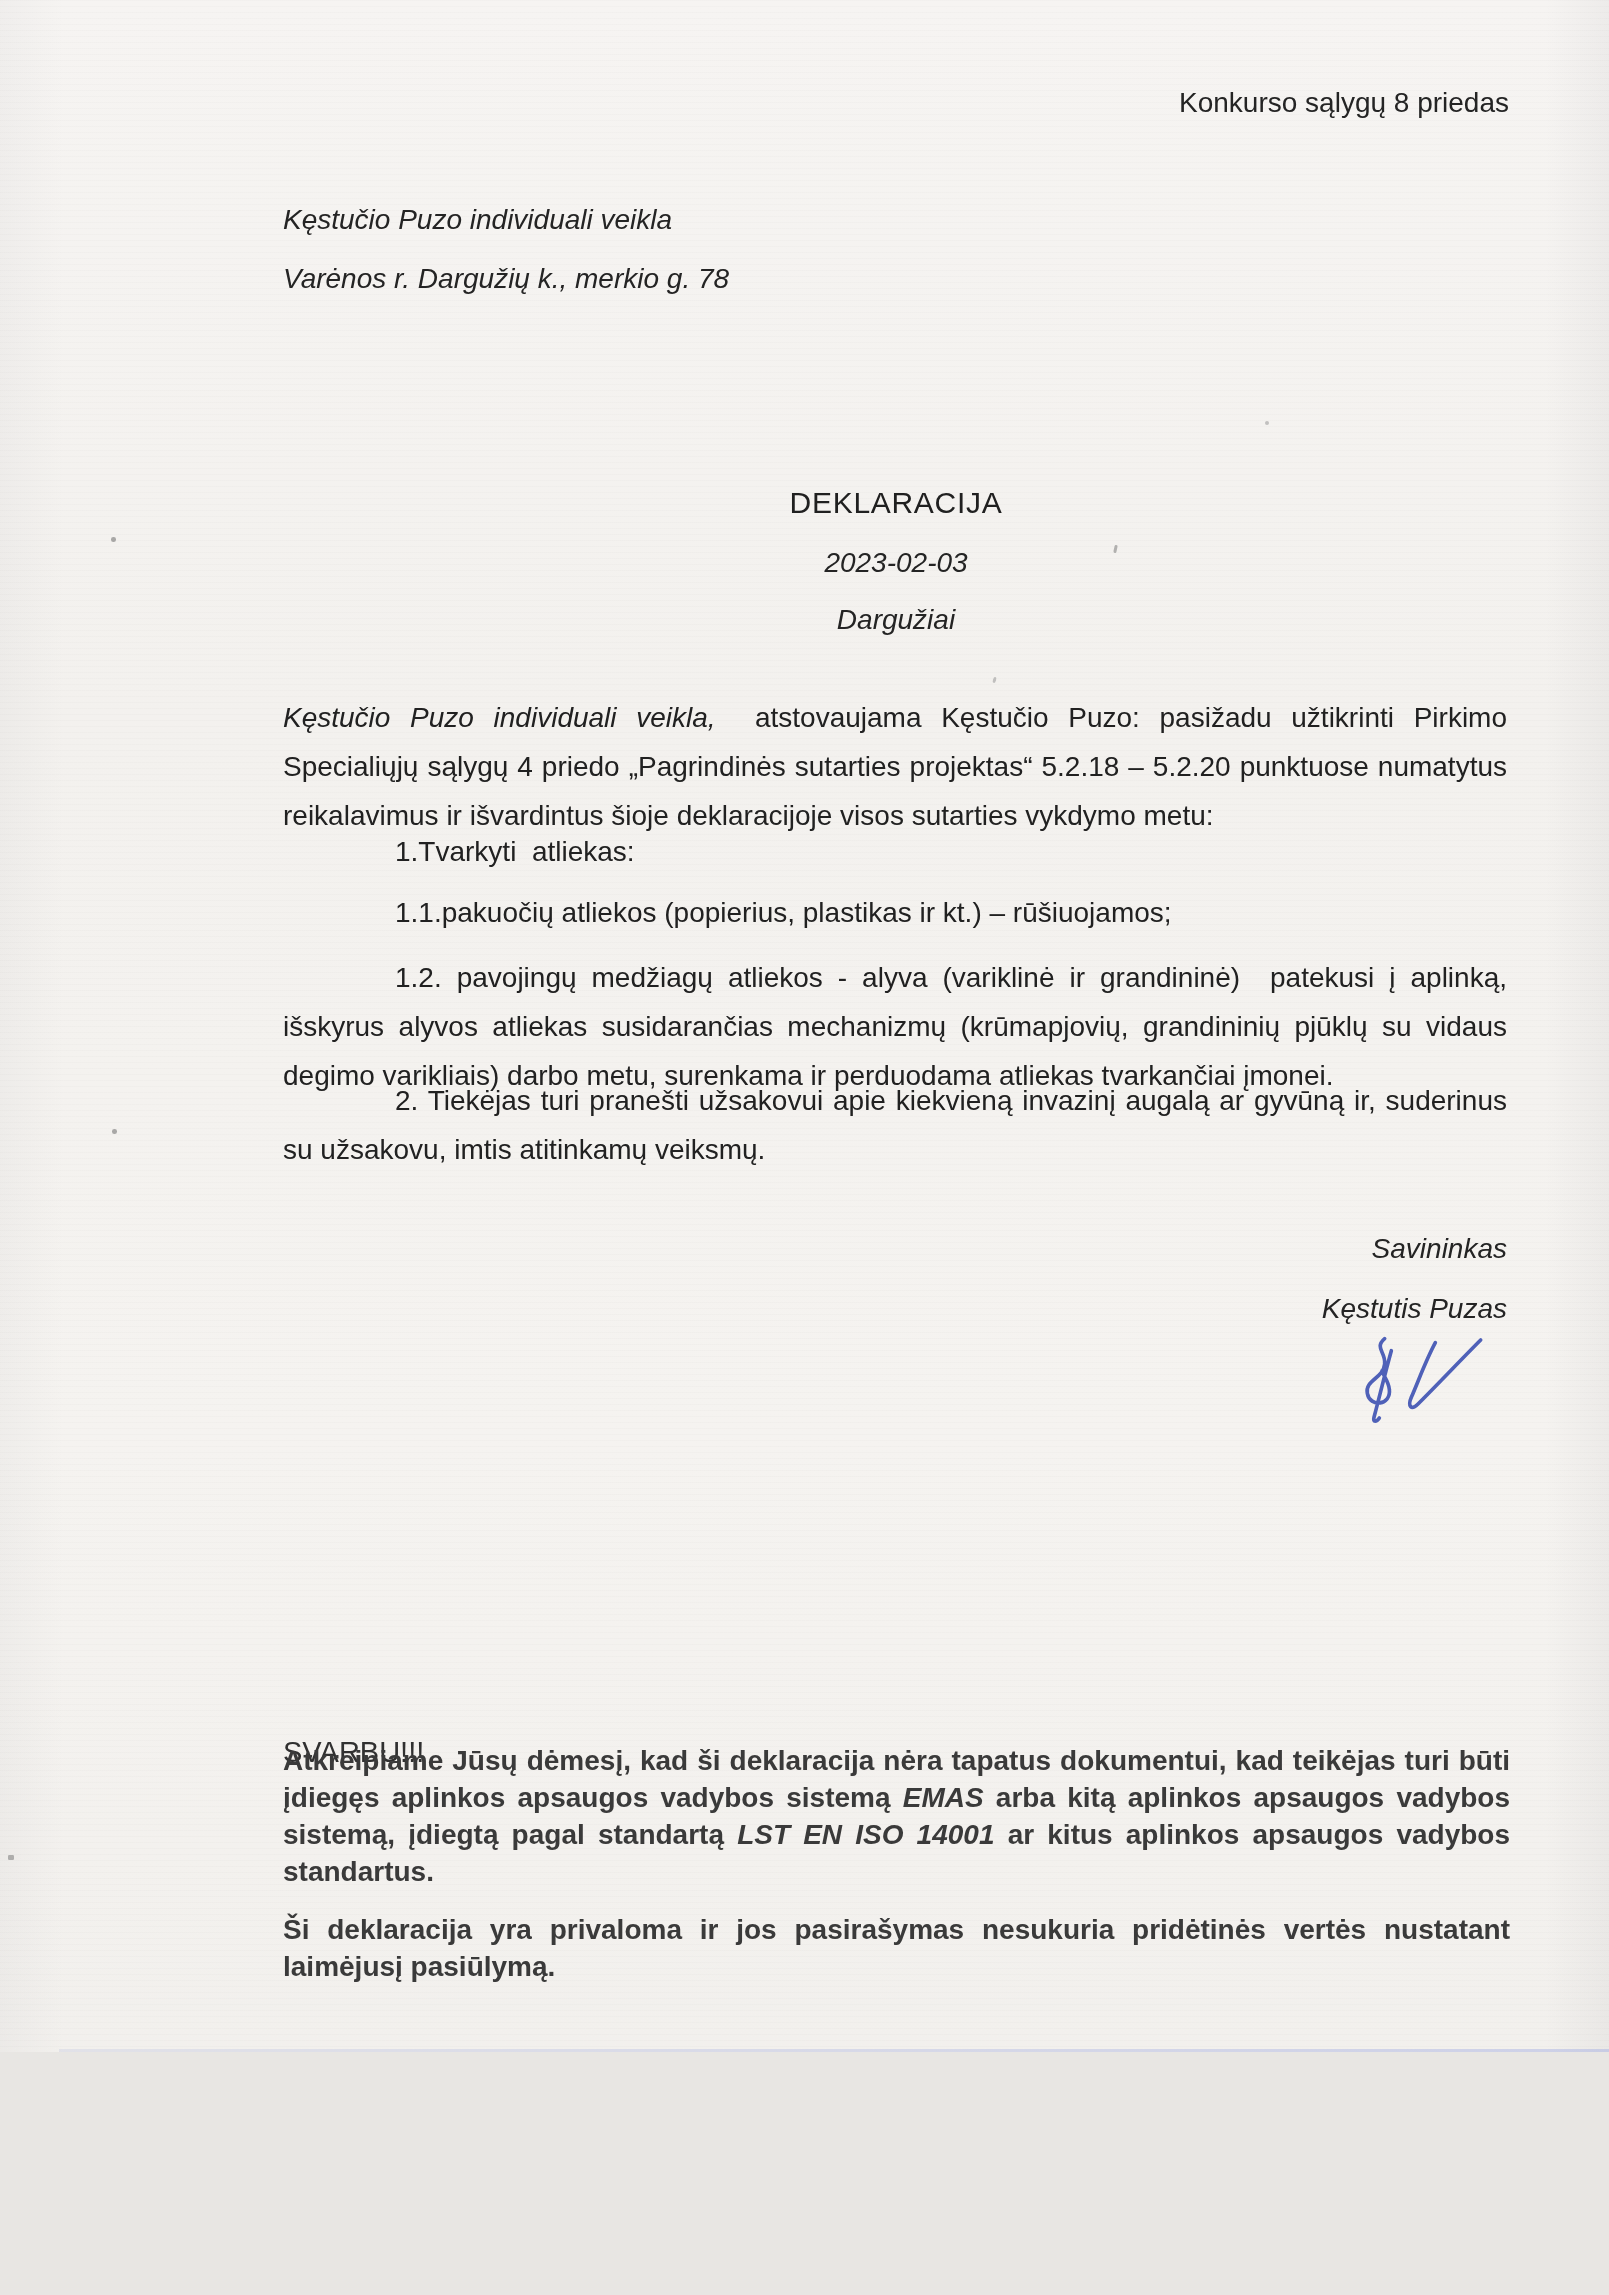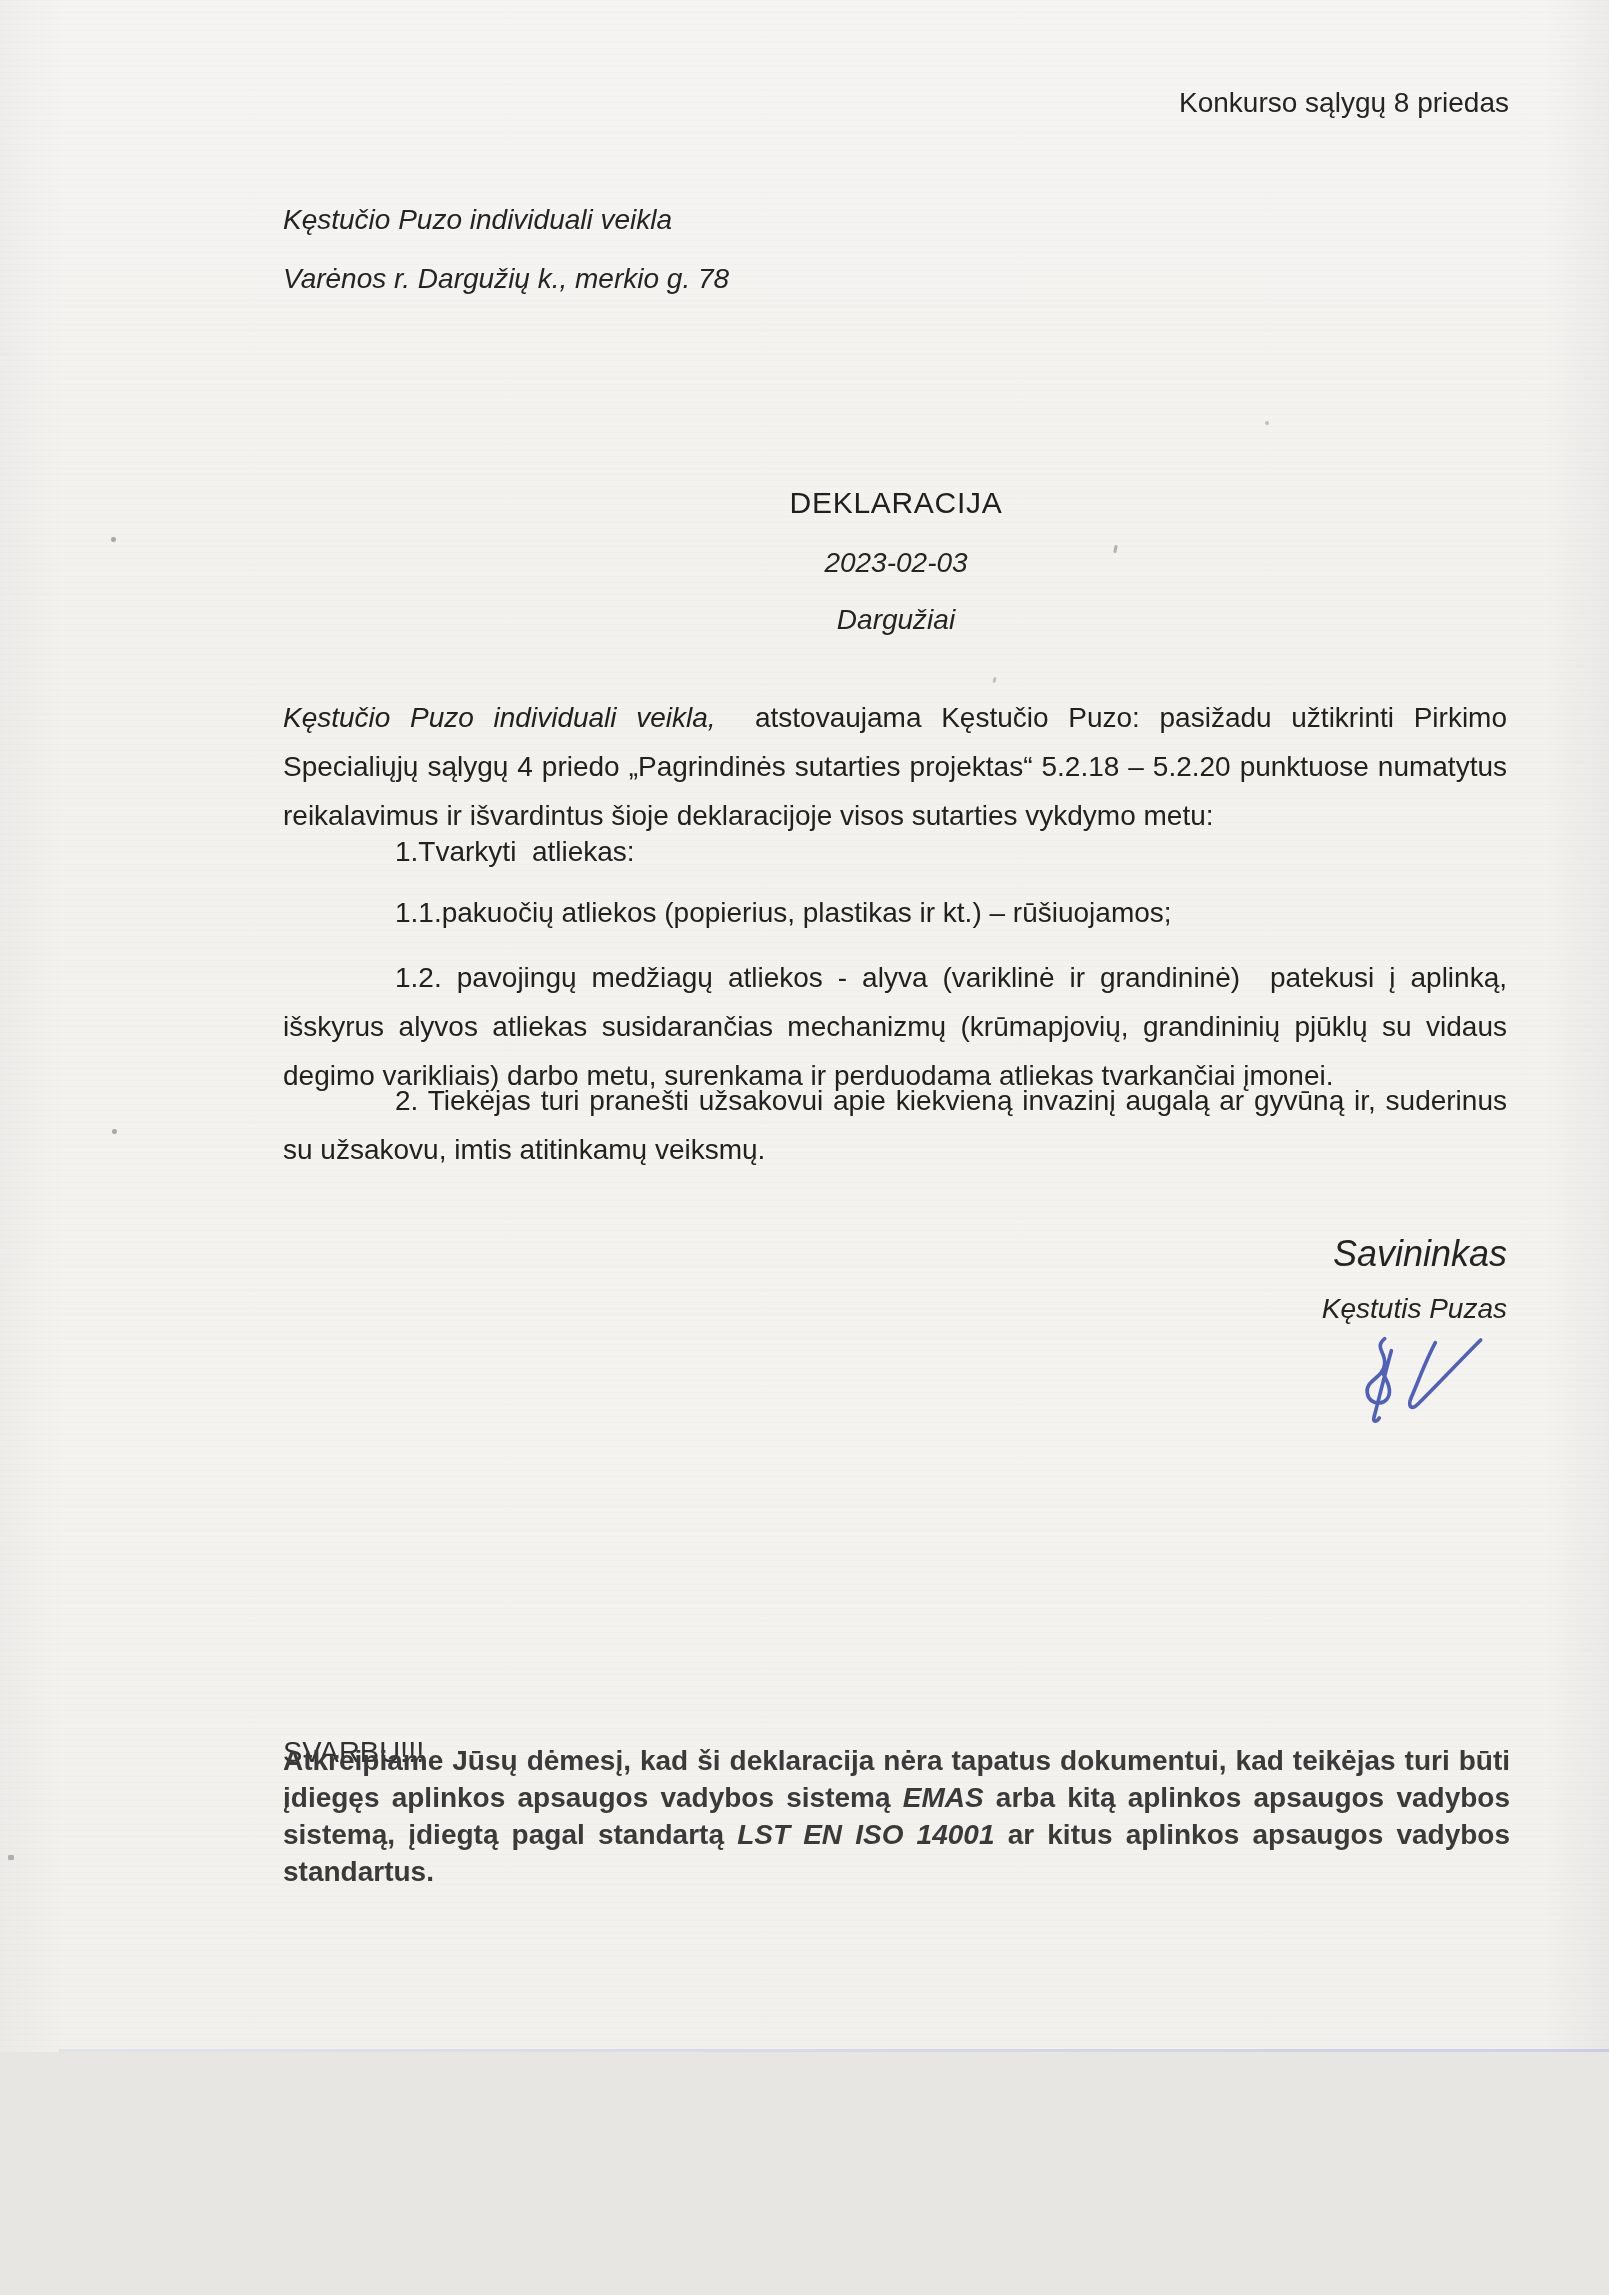--- a/index.html
+++ b/index.html
@@ -22,21 +22,21 @@
   .doc-place{font-size:28px;font-style:italic;margin-top:25.4px;color:#242424;}
   .para{position:absolute;left:283px;width:1224px;font-size:28px;line-height:49px;text-align:justify;margin:0;color:#212121;}
   .intro{top:693px;}
   .it{font-style:italic;}
   .list-line{position:absolute;left:395px;font-size:28px;white-space:pre-wrap;color:#212121;}
   .l1{top:836px;}
   .l11{top:897px;}
   .indent{text-indent:112px;}
   .p12{top:953px;}
   .p2{top:1076px;}
-  .sig-role{position:absolute;right:102px;top:1233px;font-size:36px;font-style:italic;color:#242424;}
+  .sig-role{position:absolute;right:102px;top:1233px;font-size:28px;font-style:italic;color:#242424;}
   .sig-name{position:absolute;right:102px;top:1293px;font-size:28px;font-style:italic;color:#242424;}
   .signature{position:absolute;right:119px;top:1328px;width:140px;height:100px;}
   .f-note{position:absolute;left:283px;top:1637px;font-size:28px;font-style:italic;white-space:pre-wrap;color:#262626;}
   .f-important{position:absolute;left:283px;top:1696px;font-size:29px;font-weight:normal;color:#303030;margin-top:40px;}
   .f-para{position:absolute;left:283px;width:1227px;font-size:28px;font-weight:bold;line-height:37px;text-align:justify;margin:0;color:#3a3a3a;}
   .fp1{top:1742px;}
   .fp2{top:1911px;}
   .bi{font-style:italic;}
   .speck{position:absolute;border-radius:50%;background:#8d8d8d;opacity:.5;}
   .sp1{left:1114px;top:545px;width:3.3px;height:8px;border-radius:2px;transform:rotate(12deg);background:#6f6f6f;}
@@ -85,20 +85,21 @@
     <g fill="none" stroke="#4255b4" stroke-width="5.5" stroke-linecap="round" opacity="0.92">
       <path d="M52,16 C36,30 54,36 52,54 C50,76 22,78 26,98 C30,120 62,116 59,92 C58,80 50,72 48,64 M62,34 C52,70 44,104 36,134 C34,142 40,141 44,135"></path>
       <path d="M128,22 C114,48 104,76 92,104 C86,118 92,124 102,114 C134,82 166,48 196,18"></path>
     </g>
   </svg>
 
   <div class="f-important">SVARBU!!!</div>
 
   <p class="f-para fp1"><span>Atkreipiame Jūsų dėmesį, kad ši deklaracija nėra tapatus dokumentui, kad teikėjas turi būti įdiegęs aplinkos apsaugos vadybos sistemą </span><span class="bi">EMAS</span><span> arba kitą aplinkos apsaugos vadybos sistemą, įdiegtą pagal standartą </span><span class="bi">LST EN ISO 14001</span><span> ar kitus aplinkos apsaugos vadybos standartus.</span></p>
 
+  <p class="f-para fp2">Ši deklaracija yra privaloma ir jos pasirašymas nesukuria pridėtinės vertės nustatant laimėjusį pasiūlymą.</p>
 
   <div class="speck sp1"></div>
   <div class="speck sp2"></div>
   <div class="speck sp3"></div>
   <div class="speck sp4"></div>
   <div class="speck sp5"></div>
   <div class="speck sp6"></div>
   <div class="ink-blot"></div>
   <div class="scan-edge-bottom"></div>
 

